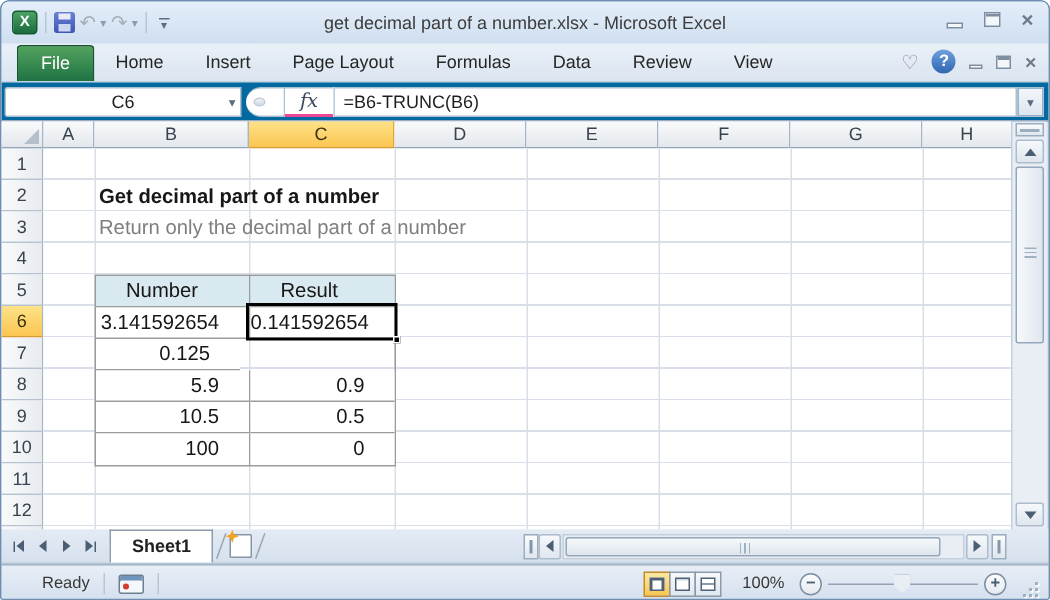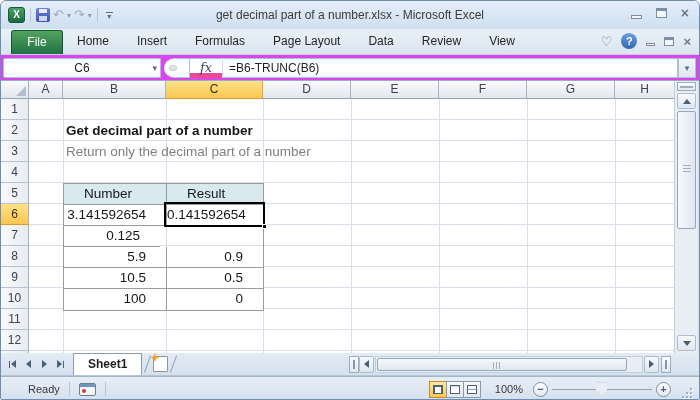--- a/index.html
+++ b/index.html
@@ -42,30 +42,30 @@
   .rtab { padding:0 14px; font-size:12px; color:#262626; line-height:25px; }
   .ribbon-right { position:absolute; right:8px; top:32px; display:flex; gap:9px; align-items:center; }
   .heart { color:#8a7f96; font-size:13px; }
   .help-circle { width:16px; height:16px; border-radius:50%; background:linear-gradient(#6fa0dd,#2f66b2);
     color:#fff; font-size:11px; font-weight:bold; text-align:center; line-height:16px; }
   .mini-min { width:9px; height:3px; border:1px solid #7d8ea0; background:#f4f7fa; margin-top:6px; }
   .mini-restore { width:10px; height:9px; border:1px solid #7d8ea0; background:#f4f7fa; box-shadow:inset 0 2px #7d8ea0; }
   .mini-close { color:#6b7b8c; font-size:13px; font-weight:bold; line-height:11px; }
   
   .fbar { position:absolute; left:0; top:54px; width:100%; height:26px;
-    background:#d946ef; border-bottom:1px solid #9cabbd; display:flex; align-items:center; }
+    background:#0369a1; border-bottom:1px solid #9cabbd; display:flex; align-items:center; }
   .namebox { position:relative; margin-left:2px; width:158px; height:20px; background:#fff;
     border:1px solid #aebfcf; border-radius:2px 0 0 2px; font-size:12px; color:#1f1f1f;
     text-align:center; line-height:18px; }
   .namebox .nb-drop { position:absolute; right:3px; top:0; color:#5a6b7d; font-size:9px; line-height:18px; }
   .fbar-cap { position:relative; width:26px; height:20px; background:#fff; border:1px solid #aebfcf;
     border-left:none; border-radius:10px 0 0 10px; margin-left:3px; }
   .fbar-cap .dot { position:absolute; left:5px; top:6px; width:8px; height:6px; border-radius:50%;
     background:linear-gradient(#eef2f6,#cfd9e2); border:1px solid #c2cdd8; }
-  .fx-zone { width:32px; height:20px; background:#fff; border-top:1px solid #aebfcf; border-bottom:5px solid #ec4899;
+  .fx-zone { width:32px; height:20px; background:#fff; border-top:1px solid #aebfcf; border-bottom:2px solid #ec4899;
     font-family:"DejaVu Serif", serif; font-style:italic; font-size:13px; color:#3c4b5c;
     text-align:center; line-height:18px; }
   .fx-sep { width:1px; height:20px; background:#d4dde6; }
   .formula-area { flex:1; height:20px; background:#fff; border:1px solid #aebfcf; border-left:none;
     font-size:12px; color:#1f1f1f; line-height:18px; padding-left:6px; }
   .fbar-chev { width:18px; height:20px; background:linear-gradient(#f2f6fa,#dde5ee); border:1px solid #aebfcf;
     margin-right:3px; text-align:center; line-height:18px; color:#5a6b7d; font-size:9px; }
   
   .grid { position:absolute; left:0; top:80px; width:673px; height:272px; background:#fff; }
   .corner { position:absolute; left:0; top:0; width:28px; height:18px;
@@ -198,22 +198,22 @@
       <div class="wc-restore"></div>
       <div class="wc-close">×</div>
     </div>
   </div>
 
   <div class="tabrow">
     <div class="file-tab">File</div>
     <div class="rtabs">
       <span class="rtab">Home</span>
       <span class="rtab">Insert</span>
+      <span class="rtab">Page Layout</span>
       <span class="rtab">Formulas</span>
-      <span class="rtab">Page Layout</span>
       <span class="rtab">Data</span>
       <span class="rtab">Review</span>
       <span class="rtab">View</span>
     </div>
   </div>
   <div class="ribbon-right">
     <span class="heart">♡</span>
     <span class="help-circle">?</span>
     <span class="mini-min"></span>
     <span class="mini-restore"></span>

